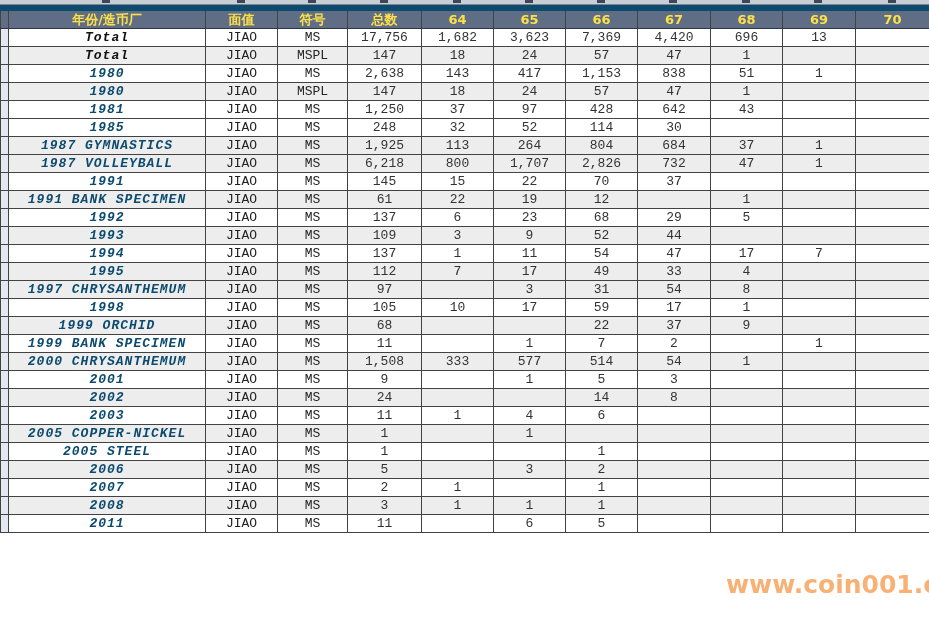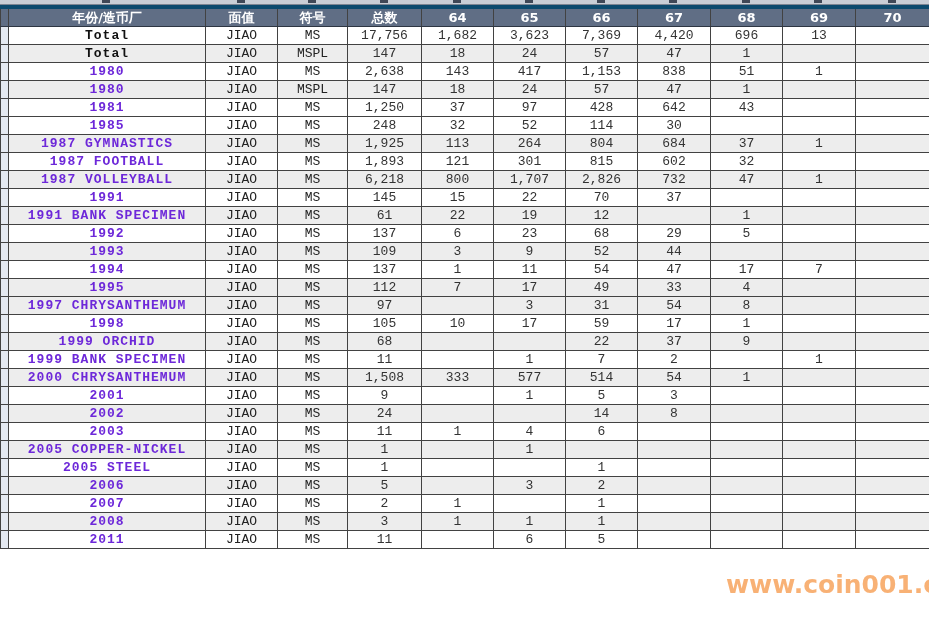--- a/index.html
+++ b/index.html
@@ -13,30 +13,30 @@
   }
   .topstrip .mark{
     position:absolute;top:0;height:3px;width:8px;background:#3f4756;
   }
   table{border-collapse:collapse;table-layout:fixed;width:929px;}
   td,th{
     border:1px solid #424242;height:17px;line-height:17px;padding:0;
     text-align:center;font-size:13px;overflow:hidden;white-space:nowrap;
   }
   th{
-    background:#606e85;color:#ffffff;font-weight:bold;
+    background:#606e85;color:#fde047;font-weight:bold;
     font-family:"DejaVu Sans","Liberation Sans",sans-serif;
-    border-top:4px solid #0c4a6e;border-bottom:1px solid #2e3643;
+    border-top:6px solid #0c4a6e;border-bottom:1px solid #2e3643;
   }
   th.gut{background:#606e85;}
   tr.odd td{background:#ffffff;}
   tr.even td{background:#ededed;}
   td.gut{background:#e4e9f1 !important;}
-  td.lbl{font-weight:bold;letter-spacing:1px;}
-  td.lbl.year{color:#6d28d9;}
+  td.lbl{font-weight:bold;letter-spacing:1px;font-style:italic;}
+  td.lbl.year{color:#0c4a6e;}
   td.lbl.total{color:#111111;}
   td.val{color:#333333;}
   td.txt{color:#222222;}
   .watermark{
     position:absolute;left:726px;top:570px;width:200px;height:28px;
     font-family:"DejaVu Sans","Liberation Sans",sans-serif;
     font-size:25px;font-weight:bold;color:#f7a45e;opacity:0.85;
     white-space:nowrap;z-index:5;pointer-events:none;
   }
 </style>
@@ -182,34 +182,20 @@
           <td class="txt">MS</td>
           <td class="val">1,925</td>
           <td class="val">113</td>
           <td class="val">264</td>
           <td class="val">804</td>
           <td class="val">684</td>
           <td class="val">37</td>
           <td class="val">1</td>
           <td class="val"></td>
         </tr>
-        <tr class="odd">
-          <td class="gut"></td>
-          <td class="lbl year">1987 FOOTBALL</td>
-          <td class="txt">JIAO</td>
-          <td class="txt">MS</td>
-          <td class="val">1,893</td>
-          <td class="val">121</td>
-          <td class="val">301</td>
-          <td class="val">815</td>
-          <td class="val">602</td>
-          <td class="val">32</td>
-          <td class="val"></td>
-          <td class="val"></td>
-        </tr>
         <tr class="even">
           <td class="gut"></td>
           <td class="lbl year">1987 VOLLEYBALL</td>
           <td class="txt">JIAO</td>
           <td class="txt">MS</td>
           <td class="val">6,218</td>
           <td class="val">800</td>
           <td class="val">1,707</td>
           <td class="val">2,826</td>
           <td class="val">732</td>

